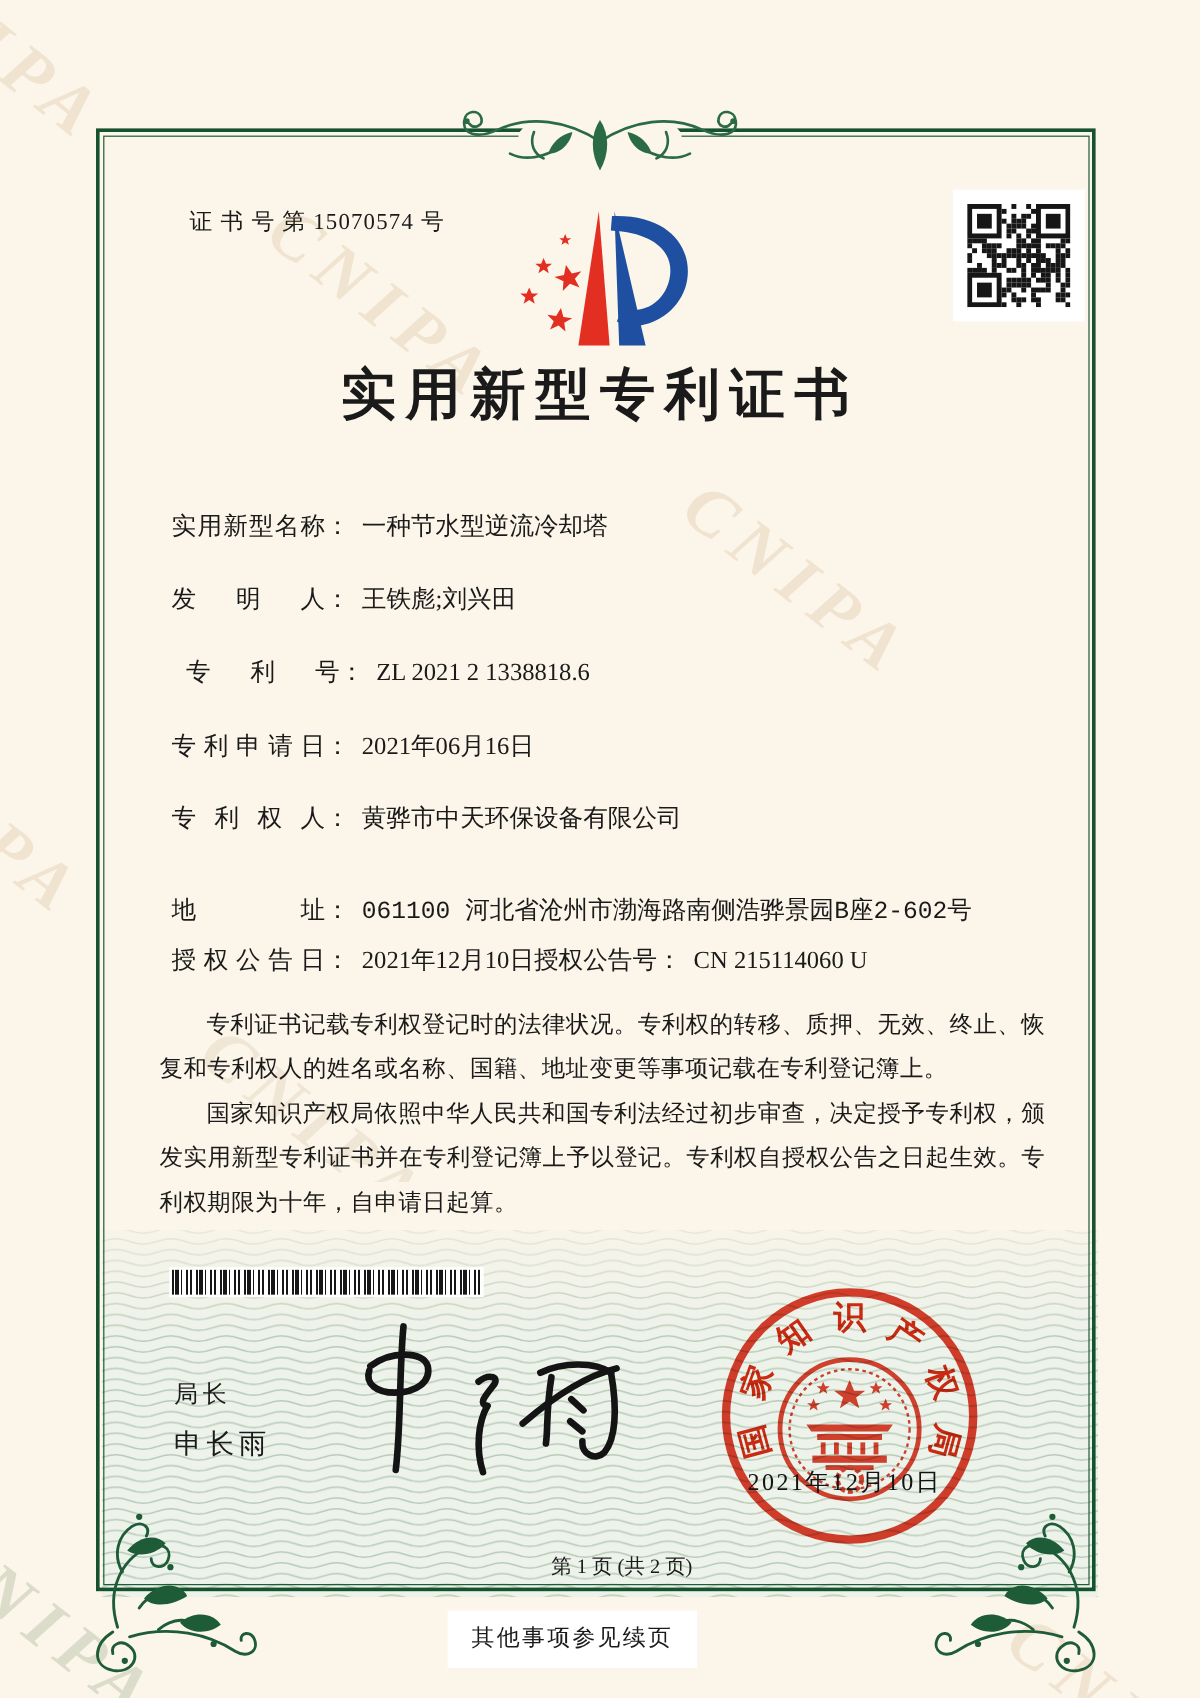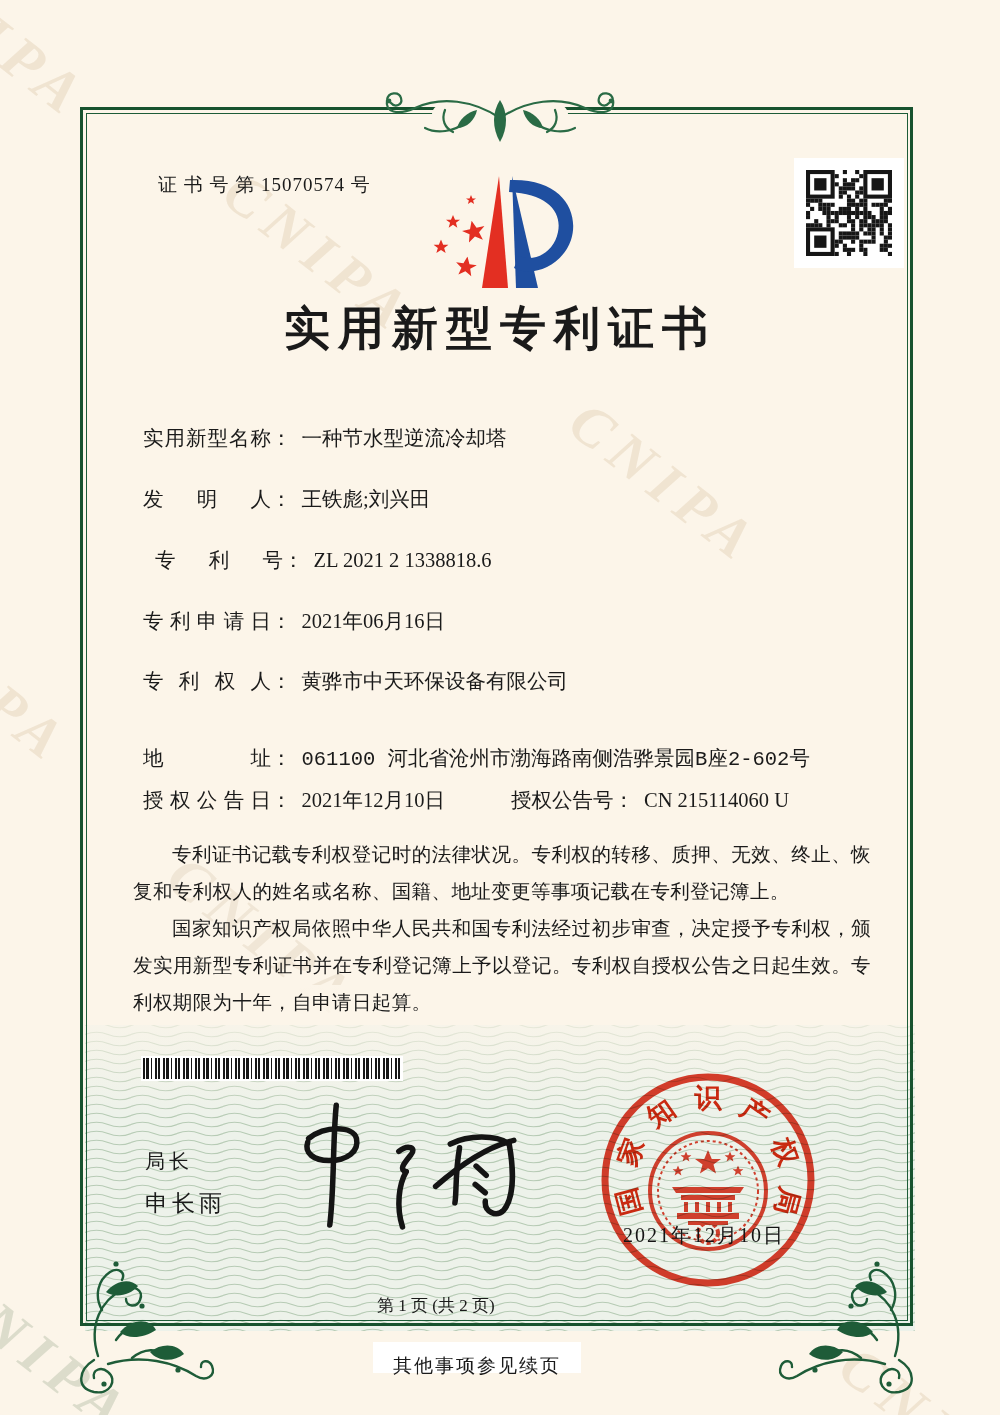--- a/index.html
+++ b/index.html
@@ -35,21 +35,21 @@
   .logo{position:absolute; left:420px; top:170px; z-index:4;}
   .title{
     position:absolute; left:0; top:298px; width:100%; text-align:center;
     font-size:46px; font-weight:700; letter-spacing:8px; z-index:4;
   }
   
   .fields{position:absolute; left:143px; top:424px; width:760px; z-index:4; font-size:20.5px;}
   .frow{position:absolute; left:0; white-space:nowrap;}
   .flabel{display:inline-block; width:128px; text-align:justify; text-align-last:justify; vertical-align:bottom;}
   .fcolon{margin-right:10px;}
-  .flabel2{margin-left:66px;}
+  .flabel2{}
   
   .body-text{
     position:absolute; left:133px; top:836px; width:738px; z-index:4;
     font-size:19.5px; line-height:37px; text-align:justify; letter-spacing:0.4px;
   }
   .body-text p{margin:0; text-indent:2em;}
   
   .barcode{
     position:absolute; left:143px; top:1058px; width:258px; height:21px; z-index:4;
     background:
@@ -66,23 +66,23 @@
   .signature{position:absolute; left:288px; top:1098px; z-index:5;}
   .seal{position:absolute; left:599px; top:1071px; width:218px; height:218px; z-index:5; mix-blend-mode:multiply;}
   .seal svg{position:absolute; left:0; top:0;}
   #seal-ring{position:absolute; left:50%; top:50%;}
   #seal-ring span{
     position:absolute; left:-15px; top:-18px; width:30px; height:34px;
     text-align:center; font-size:27px; font-weight:700; color:#d92c12;
     transform-origin:15px 18px; font-family:"Liberation Serif",serif;
   }
   .seal-date{position:absolute; left:623px; top:1222px; width:190px; font-size:20px; letter-spacing:2px; color:#141414; z-index:6; white-space:nowrap;}
-  .page-info{position:absolute; left:377px; top:1294px; width:200px; text-align:left; font-size:17px; z-index:4;}
+  .page-info{position:absolute; left:377px; top:1294px; width:200px; text-align:right; font-size:17px; z-index:4;}
   .footer-note{
-    position:absolute; left:373px; top:1342px; width:208px; height:31px; z-index:4;
+    position:absolute; left:373px; top:1342px; width:208px; height:48px; z-index:4;
     background:#ffffff; text-align:center; line-height:48px;
     font-size:19px; letter-spacing:2px;
   }
 </style>
 </head>
 <body>
 
 <div class="page">
 
   <div class="wm" style="left:-78px; top:-62px; font-size:60px;">CNIPA</div>

